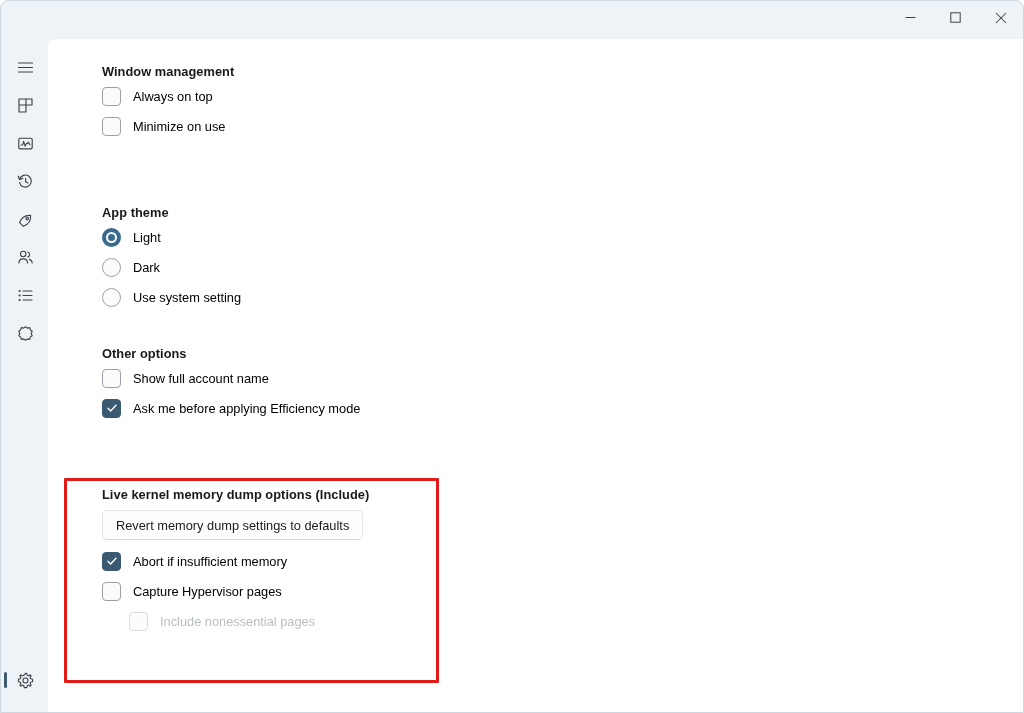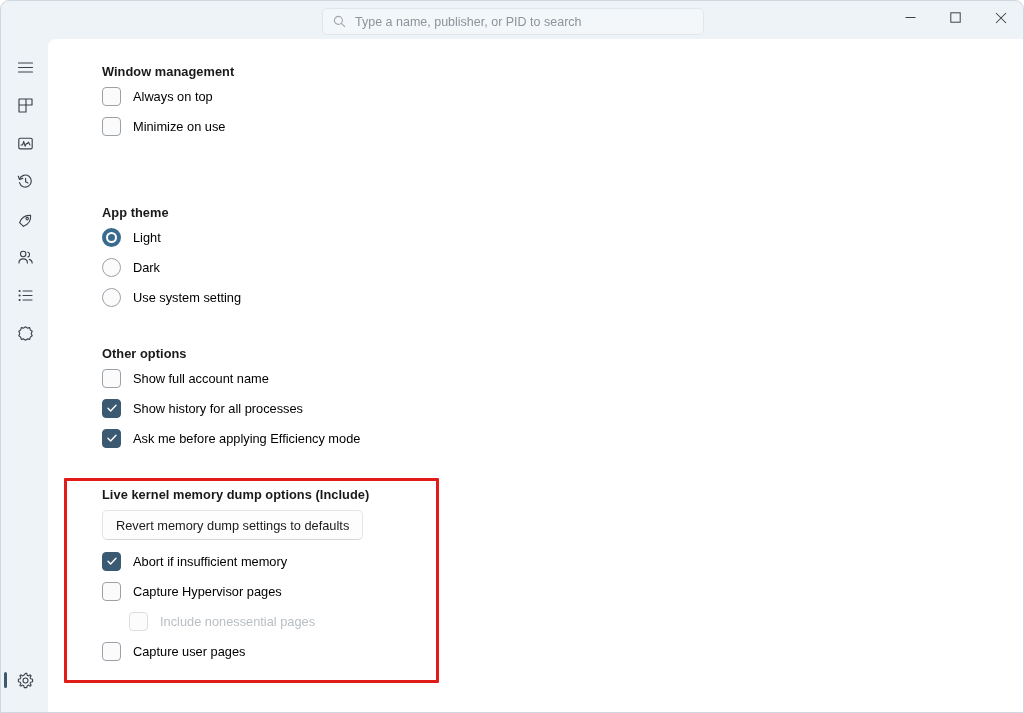--- a/index.html
+++ b/index.html
@@ -214,27 +214,20 @@
     pointer-events: none;
     z-index: 30;
   }
 </style>
 </head>
 <body>
 
 <div id="window">
 
 
-  <div id="searchbox">
-    <svg class="mag" viewBox="0 0 14 14">
-      <circle cx="5.8" cy="5.8" r="4.3" fill="none" stroke="#6d757d" stroke-width="1.2"></circle>
-      <line x1="9" y1="9" x2="12.6" y2="12.6" stroke="#6d757d" stroke-width="1.2" stroke-linecap="round"></line>
-    </svg>
-    <input id="search-input" type="text" placeholder="Type a name, publisher, or PID to search" style="">
-  </div>
 
   <div class="winbtn" id="btn-min">
     <svg width="11" height="11" viewBox="0 0 11 11">
       <line x1="0.5" y1="5.5" x2="10.5" y2="5.5" stroke="#3c4348" stroke-width="1"></line>
     </svg>
   </div>
   <div class="winbtn" id="btn-max">
     <svg width="11" height="11" viewBox="0 0 11 11">
       <rect x="0.8" y="0.8" width="9.4" height="9.4" fill="none" stroke="#3c4348" stroke-width="1"></rect>
     </svg>
@@ -404,72 +397,58 @@
     <div class="section" style="top:307px;">
       <div class="section-title">Other options</div>
 
       <div class="row">
         <span class="cb">
           
         </span>
         <span class="label">Show full account name</span>
       </div>
 
+
       <div class="row">
         <span class="cb checked">
           <svg width="12" height="12" viewBox="0 0 12 12">
             <polyline points="2,6.3 4.6,8.9 10,3.2" fill="none" stroke="#fff" stroke-width="1.4" stroke-linecap="round" stroke-linejoin="round"></polyline>
           </svg>
         </span>
-        <span class="label">Show history for all processes</span>
-      </div>
+        <span class="label">Ask me before applying Efficiency mode</span>
+      </div>
+    </div>
+
+    <div class="section" style="top:448px;">
+      <div class="section-title">Live kernel memory dump options (Include)</div>
+
+      <button id="revert-btn">Revert memory dump settings to defaults</button>
 
       <div class="row">
         <span class="cb checked">
           <svg width="12" height="12" viewBox="0 0 12 12">
             <polyline points="2,6.3 4.6,8.9 10,3.2" fill="none" stroke="#fff" stroke-width="1.4" stroke-linecap="round" stroke-linejoin="round"></polyline>
           </svg>
         </span>
-        <span class="label">Ask me before applying Efficiency mode</span>
-      </div>
-    </div>
-
-    <div class="section" style="top:448px;">
-      <div class="section-title">Live kernel memory dump options (Include)</div>
-
-      <button id="revert-btn">Revert memory dump settings to defaults</button>
-
-      <div class="row">
-        <span class="cb checked">
-          <svg width="12" height="12" viewBox="0 0 12 12">
-            <polyline points="2,6.3 4.6,8.9 10,3.2" fill="none" stroke="#fff" stroke-width="1.4" stroke-linecap="round" stroke-linejoin="round"></polyline>
-          </svg>
-        </span>
         <span class="label">Abort if insufficient memory</span>
       </div>
 
       <div class="row">
         <span class="cb">
           
         </span>
         <span class="label">Capture Hypervisor pages</span>
       </div>
 
       <div class="row indent disabled">
         <span class="cb dim">
           
         </span>
         <span class="label">Include nonessential pages</span>
       </div>
 
-      <div class="row">
-        <span class="cb">
-          
-        </span>
-        <span class="label">Capture user pages</span>
-      </div>
     </div>
 
   </div>
 
   <div id="annotation"></div>
 
 </div>
 
 </body></html>

